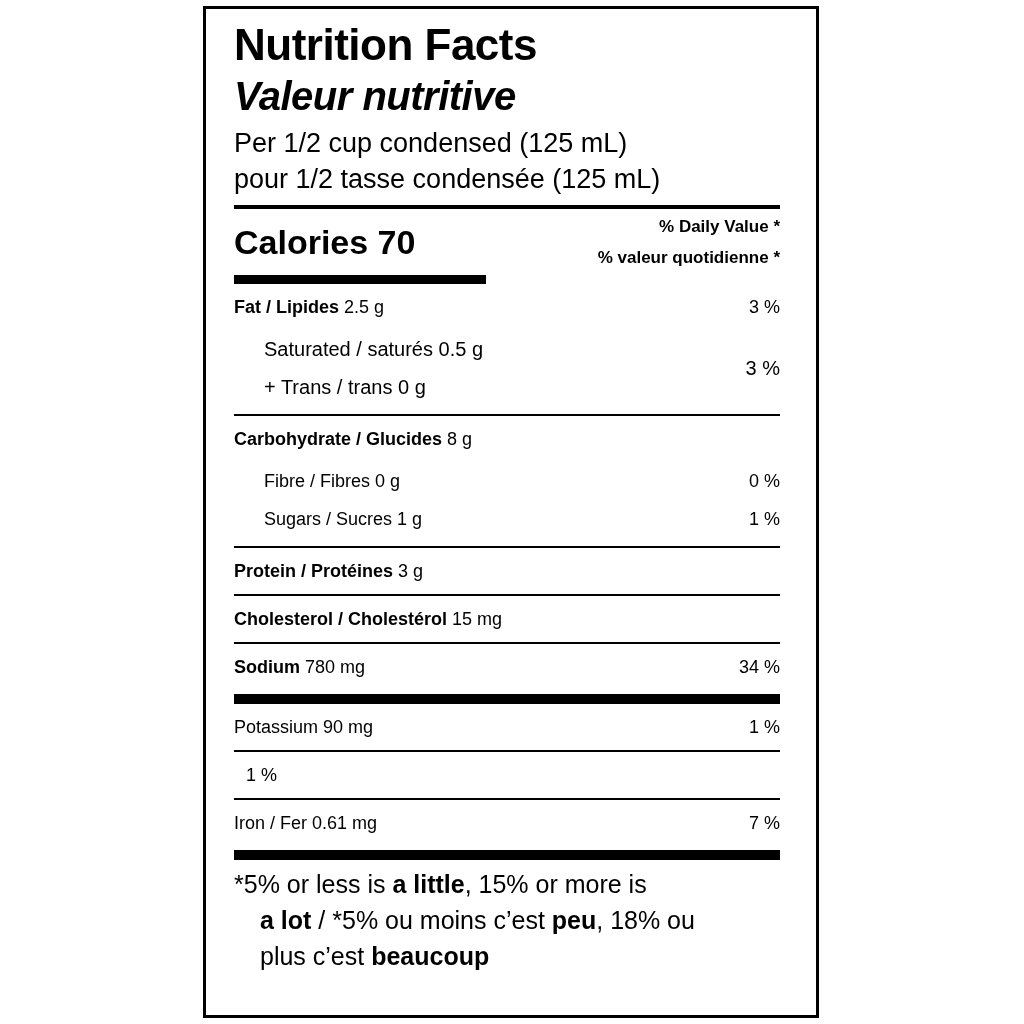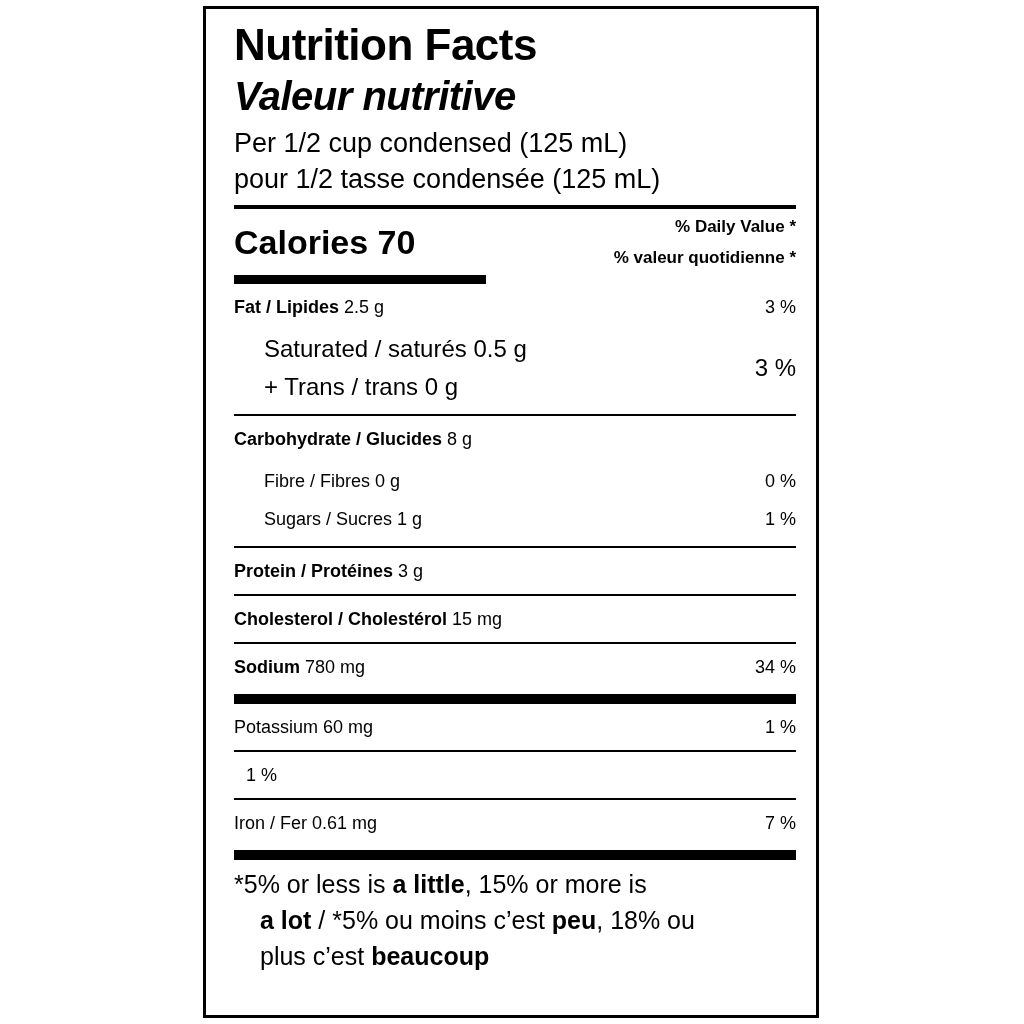--- a/index.html
+++ b/index.html
@@ -23,21 +23,21 @@
     height: 1012px;
     border: 3px solid #000000;
     box-sizing: border-box;
     background: #ffffff;
   }
 
   .inner {
     position: absolute;
     left: 28px;
     top: 10px;
-    right: 20px;
+    right: 36px;
   }
 
   .title-en {
     font-size: 44px;
     font-weight: bold;
     letter-spacing: -0.5px;
     line-height: 52px;
   }
   .title-fr {
     font-size: 40px;
@@ -97,21 +97,21 @@
   }
   .row .label { flex: 1 1 auto; }
   .row .value { flex: 0 0 auto; text-align: right; white-space: nowrap; padding-left: 12px; }
   .row b { font-weight: bold; }
   .indent { padding-left: 30px; }
 
   .sub-block {
     display: flex;
     justify-content: center;
     align-items: center;
-    font-size: 24px;
+    font-size: 20px;
     line-height: 38px;
   }
   .sub-block .lines { flex: 1 1 auto; }
 
   .footnote {
     font-size: 25px;
     line-height: 36px;
     padding-top: 6px;
   }
   .footnote .ind { padding-left: 26px; display: block; }
@@ -187,21 +187,21 @@
     <div class="rule rule-thin"></div>
 
     <div class="row">
       <div class="label"><b>Sodium</b><span> 780 mg</span></div>
       <div class="value">34 %</div>
     </div>
 
     <div class="rule rule-thick" style="margin-top:4px"></div>
 
     <div class="row">
-      <div class="label">Potassium 60 mg</div>
+      <div class="label">Potassium 90 mg</div>
       <div class="value">1 %</div>
     </div>
 
     <div class="rule rule-thin"></div>
 
     <div class="row">
       <div class="value">1 %</div>
     </div>
 
     <div class="rule rule-thin"></div>

